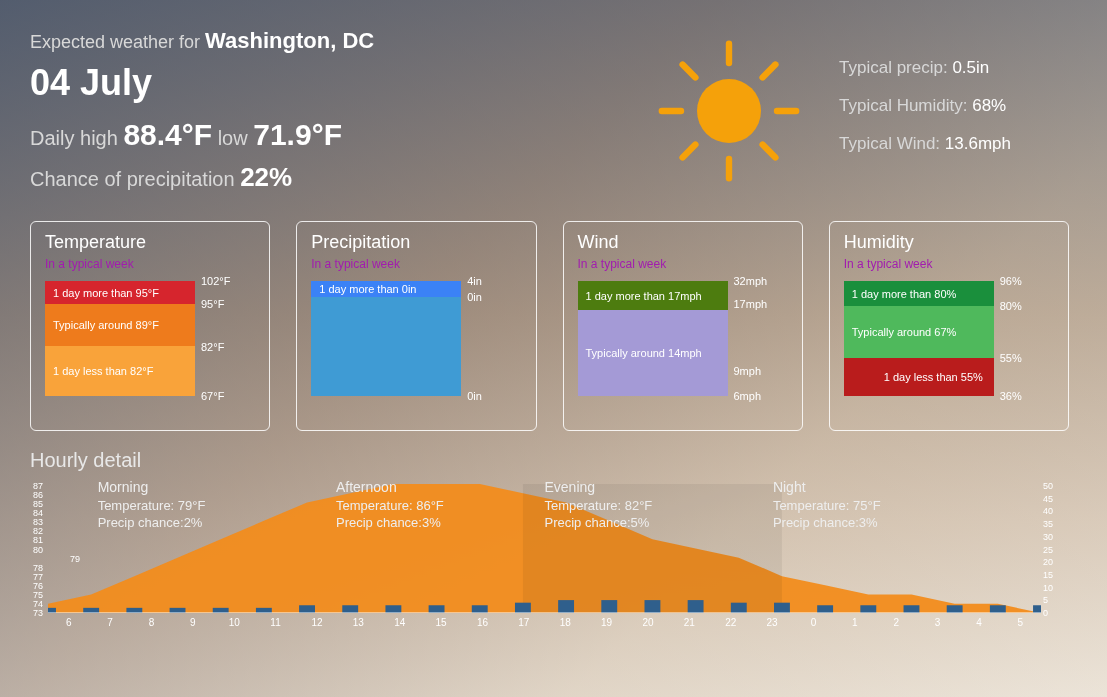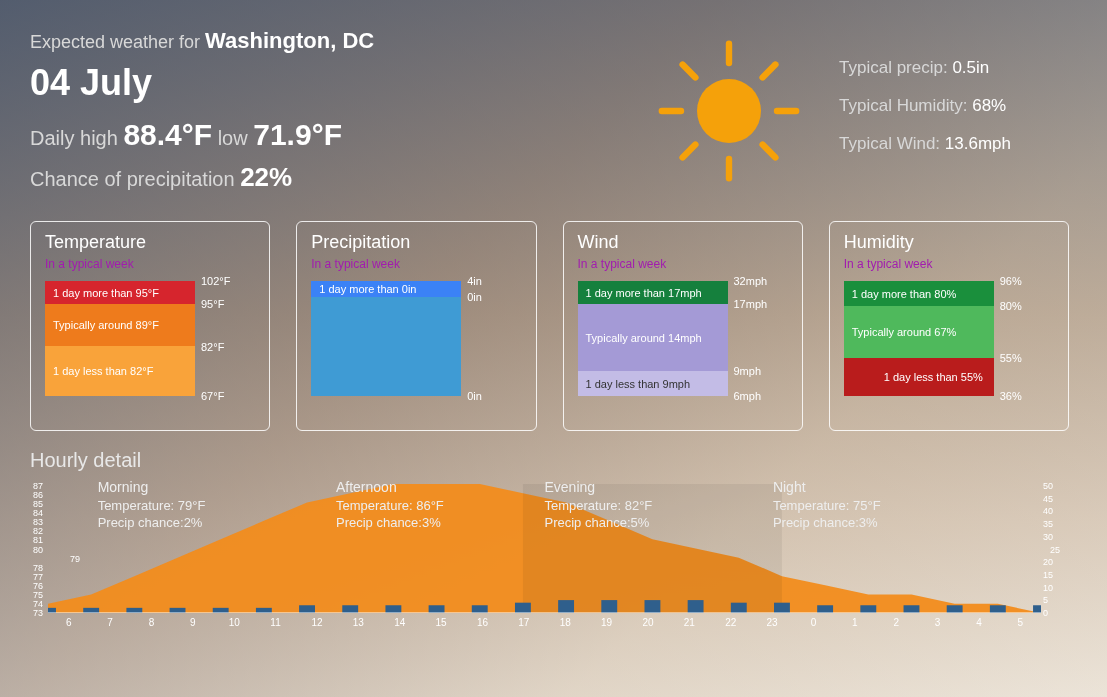--- a/index.html
+++ b/index.html
@@ -37,21 +37,21 @@
   .blocks { width:150px; height:115px; display:flex; flex-direction:column; }
   .block { flex:1; font-size:11px; color:#fff; display:flex; align-items:center; padding:0 8px; white-space:nowrap; }
   .scale { position:relative; flex:1; font-size:11px; color:#fff; }
   .scale span { position:absolute; left:6px; transform:translateY(-50%); }
 
   .c-temp .b1 { background:#d6252d; }
   .c-temp .b2 { background:#ee7b1c; }
   .c-temp .b3 { background:#f9a33a; }
   .c-precip .b1 { background:#3b82f6; font-size:11px;}
   .c-precip .b2 { background:#3f9bd4; flex:6;}
-  .c-wind .b1 { background:#15803d; }
+  .c-wind .b1 { background:#4d7c0f; }
   .c-wind .b2 { background:#a49ad6; }
   .c-wind .b3 { background:#c3bce6; color:#333;}
   .c-hum .b1 { background:#1a8f3c; }
   .c-hum .b2 { background:#4fb95c; }
   .c-hum .b3 { background:#b91c1c;padding-left:40px; }
 
   .hourly { margin-top:18px; }
   .hourly h2 { font-size:20px; font-weight:normal; color:#e8e8e8; margin-bottom:6px; }
   .chart { position:relative; height:155px; margin-left:18px; margin-right:28px; }
   .axis-left, .axis-right { position:absolute; top:8px; bottom:20px; font-size:9px; color:#fff; }
@@ -138,21 +138,20 @@
       </div>
     </div>
 
     <div class="card c-wind">
       <h3>Wind</h3>
       <div class="sub">In a typical week</div>
       <div class="blk-wrap">
         <div class="blocks">
           <div class="block b1" style="flex:1.2">1 day more than 17mph</div>
           <div class="block b2" style="flex:3.5">Typically around 14mph</div>
-          <div class="block b3" style="flex:1.3">1 day less than 9mph</div>
         </div>
         <div class="scale">
           <span style="top:0%">32mph</span>
           <span style="top:20%">17mph</span>
           <span style="top:78%">9mph</span>
           <span style="top:100%">6mph</span>
         </div>
       </div>
     </div>
 
@@ -194,21 +193,21 @@
           <span style="top: 85.7143%;">75</span>
           <span style="top: 92.8571%;">74</span>
           <span style="top: 100%;">73</span>
         </div>
       <div class="axis-right" id="axis-right">
           <span style="top: 0%;">50</span>
           <span style="top: 10%;">45</span>
           <span style="top: 20%;">40</span>
           <span style="top: 30%;">35</span>
           <span style="top: 40%;">30</span>
-          <span style="top: 50%; text-align: center;">25</span>
+          <span style="top: 50%;">25</span>
           <span style="top: 60%;">20</span>
           <span style="top: 70%;">15</span>
           <span style="top: 80%;">10</span>
           <span style="top: 90%;">5</span>
           <span style="top: 100%;">0</span>
         </div>
       <div class="plot"><svg id="plot-svg" width="100%" height="100%" preserveAspectRatio="none" viewBox="0 0 1000 130">
             <path d="M0,130 L 0,120.71428571428572 L 43.47826086956522,111.42857142857143 L 86.95652173913044,92.85714285714286 L 130.43478260869566,74.28571428571429 L 173.91304347826087,55.71428571428572 L 217.3913043478261,37.14285714285714 L 260.8695652173913,18.571428571428584 L 304.3478260869565,9.285714285714278 L 347.82608695652175,0 L 391.304347826087,0 L 434.7826086956522,0 L 478.2608695652174,9.285714285714278 L 521.7391304347826,18.571428571428584 L 565.2173913043479,37.14285714285714 L 608.695652173913,55.71428571428572 L 652.1739130434783,65 L 695.6521739130435,74.28571428571429 L 739.1304347826087,92.85714285714286 L 782.608695652174,102.14285714285714 L 826.0869565217391,111.42857142857143 L 869.5652173913044,111.42857142857143 L 913.0434782608696,120.71428571428572 L 956.5217391304348,120.71428571428572 L 1000,130 L 1000,130 Z" fill="#f28c1c" opacity="0.95"></path>
             <rect x="478.2608695652174" y="0" width="260.86956521739137" height="130" fill="#000" opacity="0.06"></rect>
             <rect x="-8" y="124.8" width="16" height="5.2" fill="#2f5f8c"></rect>

